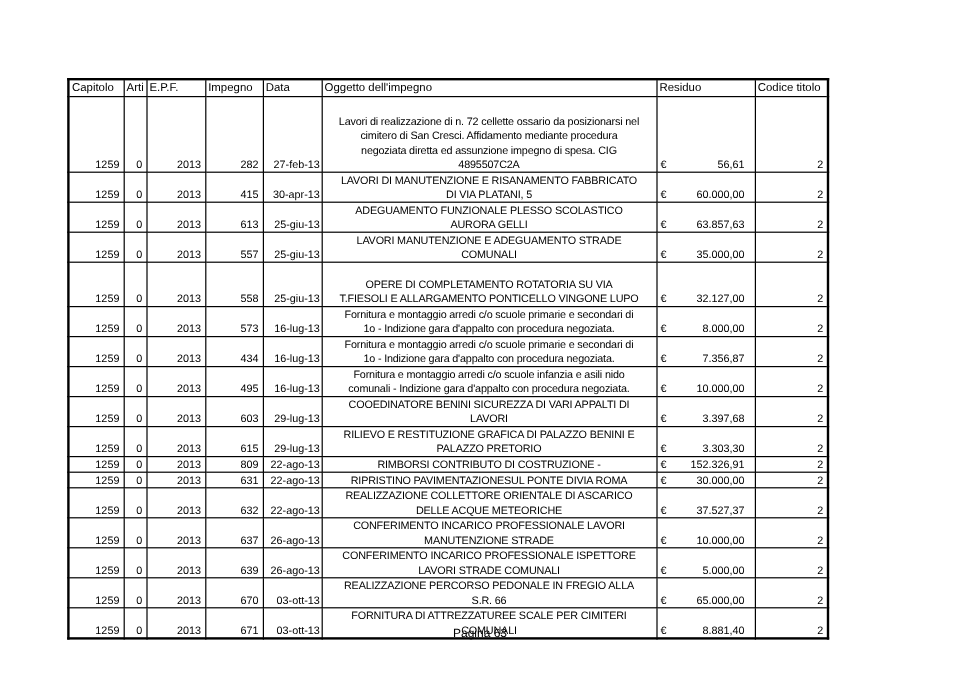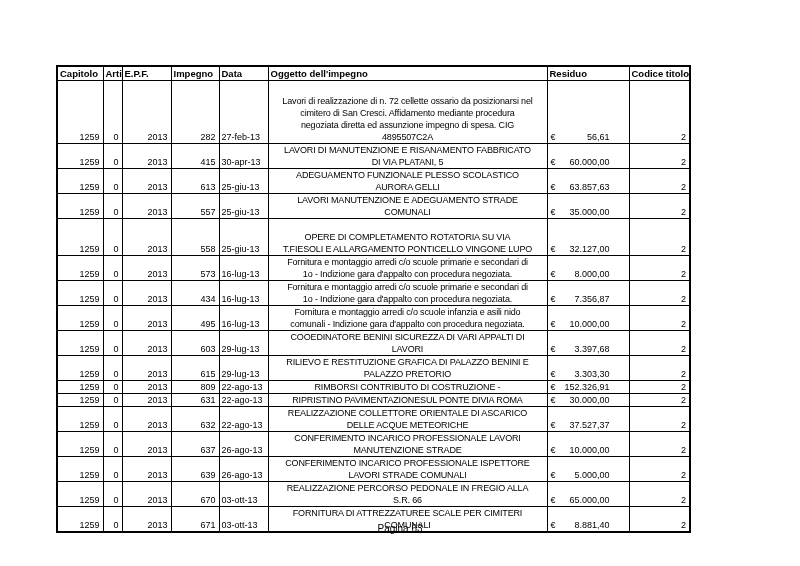--- a/index.html
+++ b/index.html
@@ -36,43 +36,43 @@
 
   th, td {
     border: 1.5px solid #000;
     padding: 0 2px;
     font-size: 9px;
     line-height: 12px;
     vertical-align: bottom;
     overflow: hidden;
   }
   th {
-    font-weight: bold;
+    font-weight: normal;
     text-align: left;
     vertical-align: middle;
     white-space: nowrap;
     height: 13px;
     font-size: 9.5px;
   }
   td.num  { text-align: right; padding-right: 3px; white-space: nowrap; }
-  td.date { text-align: left; padding-right: 1px; white-space: nowrap; }
+  td.date { text-align: right; padding-right: 1px; white-space: nowrap; }
   td.oggetto {
     text-align: center;
     white-space: pre;
     letter-spacing: -0.15px;
     padding: 0 2px;
   }
   td.residuo { padding: 0; }
   .res-wrap {
     display: flex;
     justify-content: space-between;
     align-items: baseline;
   }
   .res-euro   { padding-left: 3px; }
-  .res-amount { padding-right: 19px; white-space: nowrap; }
+  .res-amount { padding-right: 8px; white-space: nowrap; }
   td.codice { text-align: right; padding-right: 3px; }
 
   
   table.impegni tbody tr:nth-child(1) td { height: 62px; }
   table.impegni tbody tr:nth-child(5) td { height: 36px; }
 
   .footer {
     position: absolute;
     left: 0;
     right: 0;

